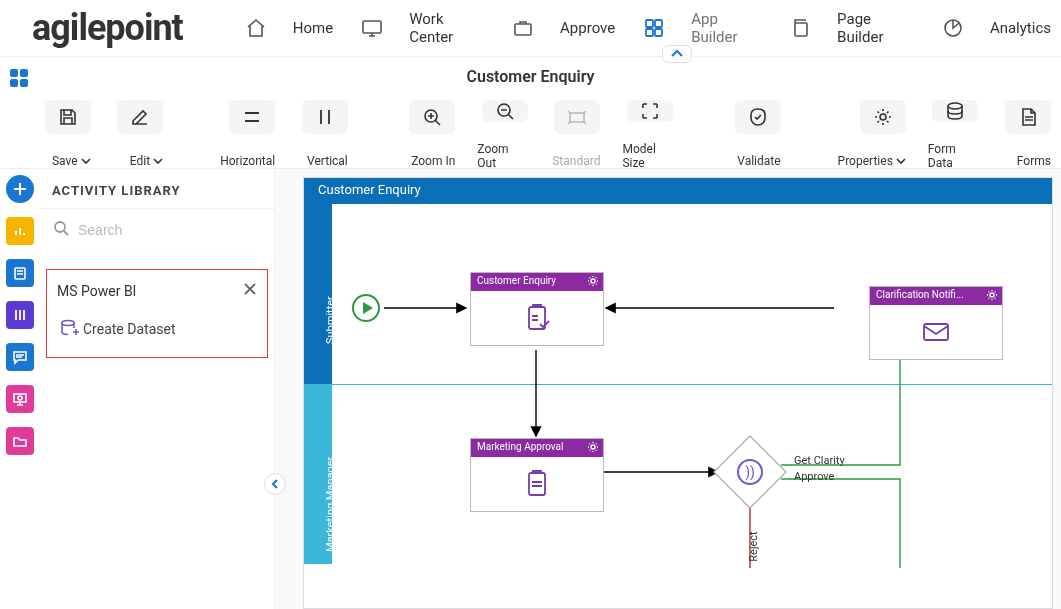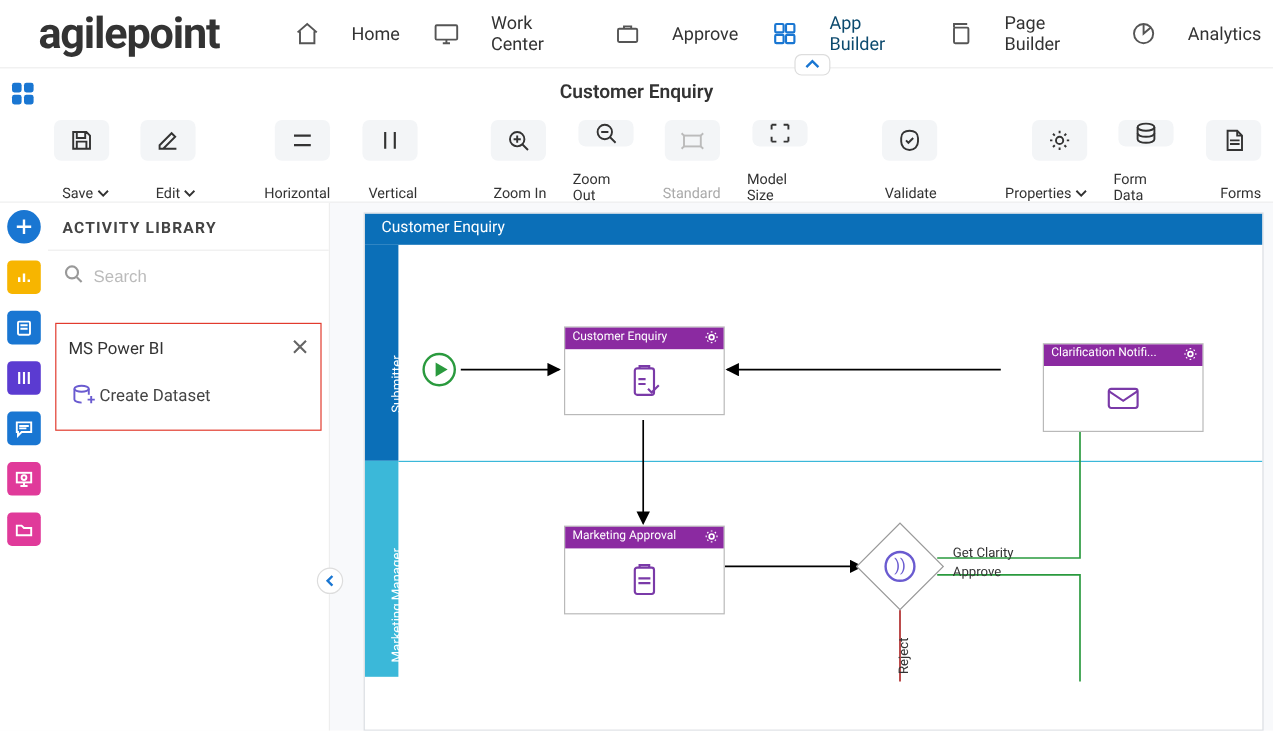--- a/index.html
+++ b/index.html
@@ -4,21 +4,21 @@
 <style>
   * { box-sizing: border-box; margin: 0; padding: 0; }
   body { font-family: -apple-system, Segoe UI, Roboto, Arial, sans-serif; color:#333; background:#fff; width:1061px; height:609px; overflow:hidden; }
 
   
   .topnav { display:flex; align-items:center; height:56px; padding:0 10px; border-bottom:1px solid #fff; }
   .logo { width:200px; display:flex; align-items:center; justify-content:center; }
   .logo span.text { font-size:36px; font-weight:700; letter-spacing:-1px; }
   .navitems { display:flex; gap:28px; margin-left:40px; }
   .navitem { display:flex; align-items:center; gap:26px; font-size:15px; color:#333; cursor:pointer; }
-  .navitem.active { color:#0c4a6e; }
+  .navitem.active { color:#737373; }
   .navicon { width:22px; height:22px; display:inline-flex; align-items:center; justify-content:center; }
   .navicon svg { stroke:#555; }
   .navitem.active .navicon svg { stroke:#1976d2; }
 
   
   .titlerow { position:relative; height:40px; display:flex; align-items:center; justify-content:center; border-top:1px solid #eee;}
   .titlerow .chev { position:absolute; top:-12px; left:662px; width:30px; height:18px; background:#fff; border:1px solid #ddd; border-radius:6px; display:flex; align-items:center; justify-content:center; cursor:pointer;}
   .titlerow .chev svg { stroke:#1976d2; }
   .titlerow .apps { position:absolute; left:8px; top:10px; color:#1976d2; cursor:pointer; }
   .pagetitle { font-size:16px; font-weight:600; }

